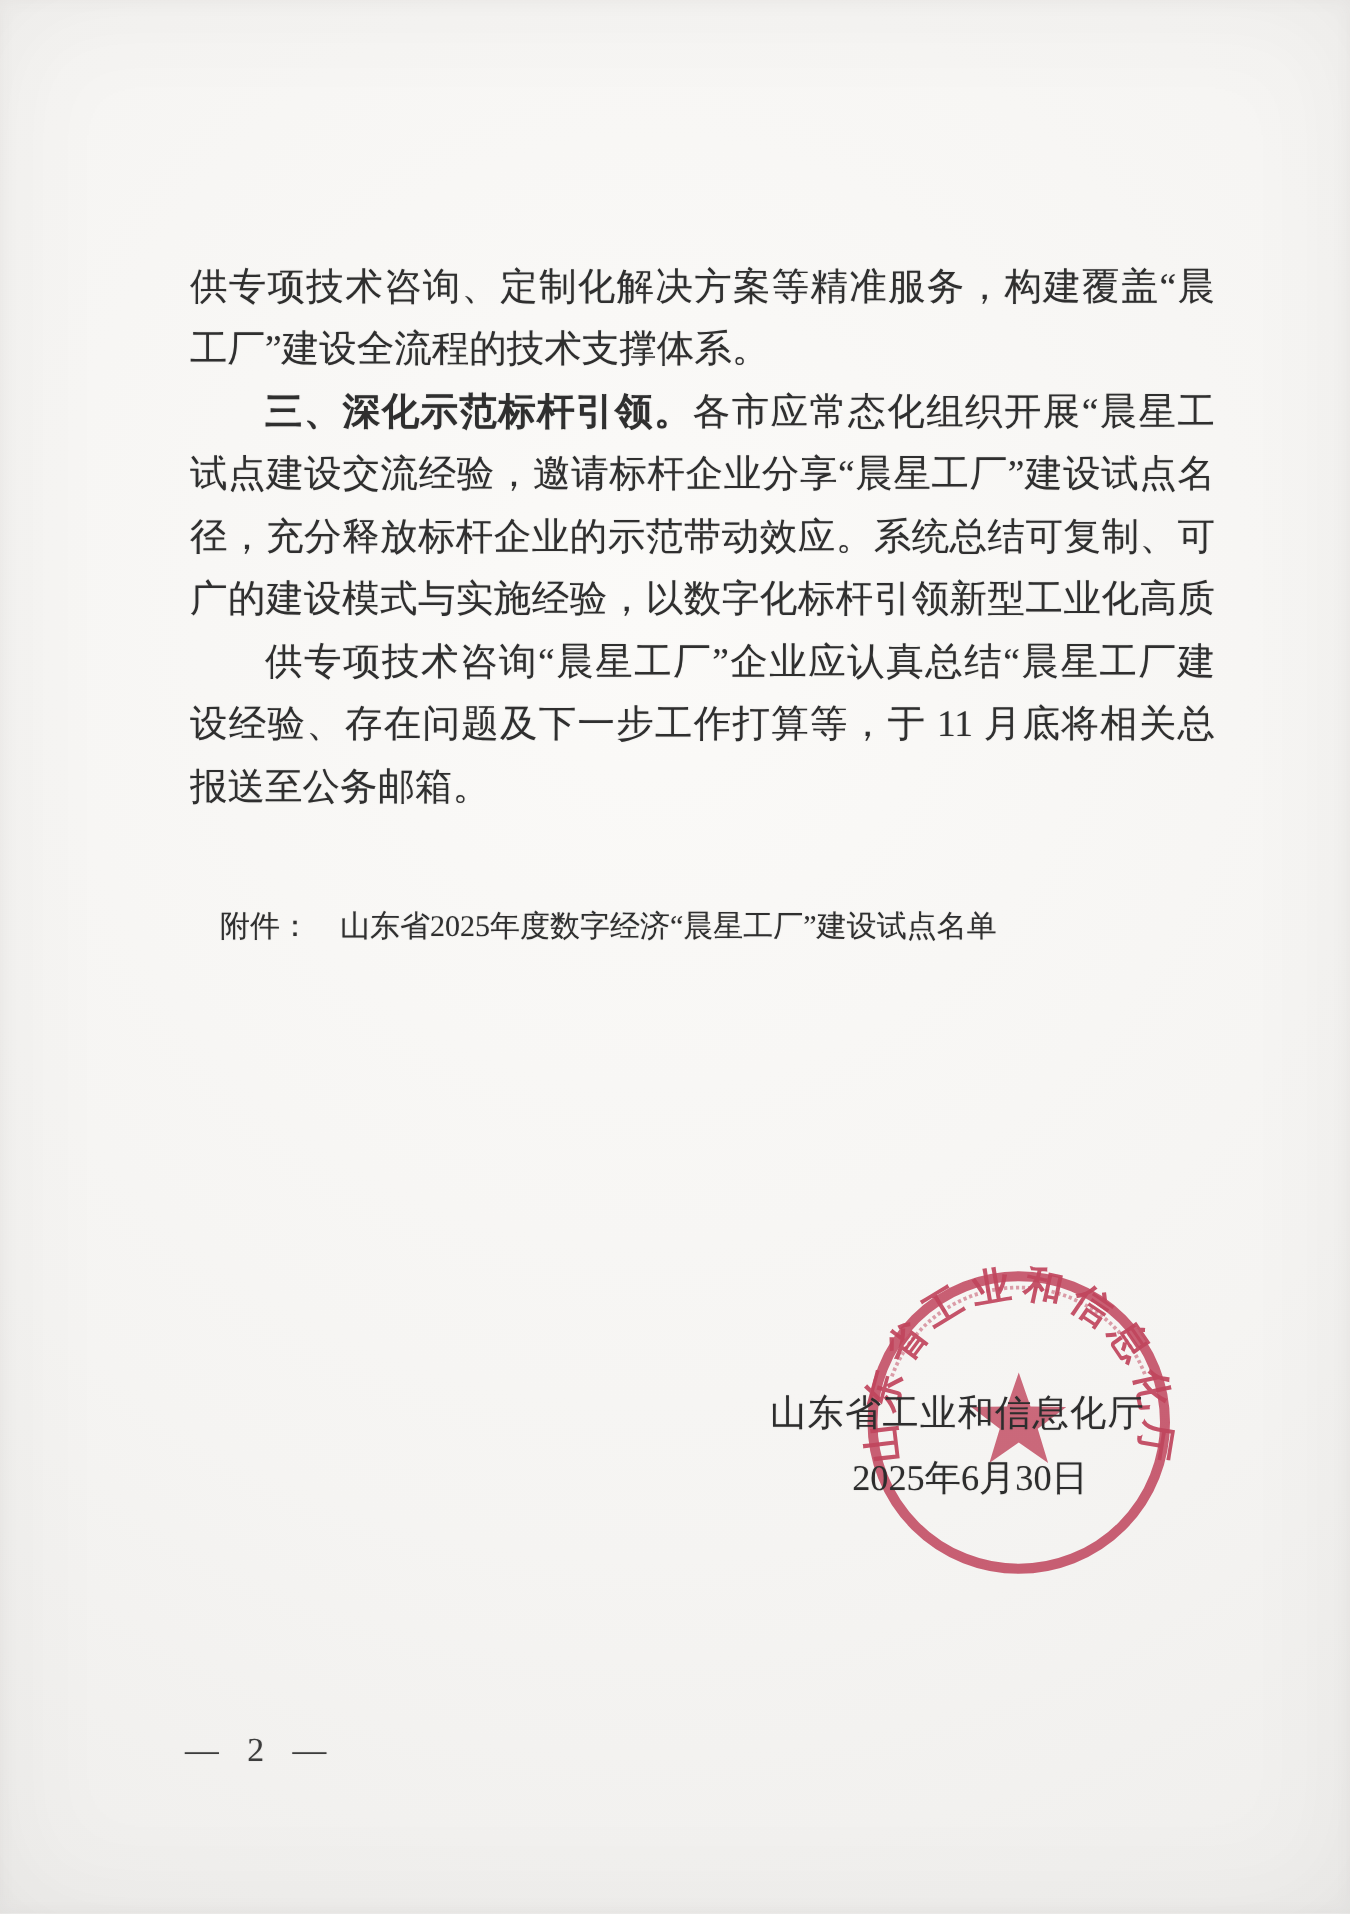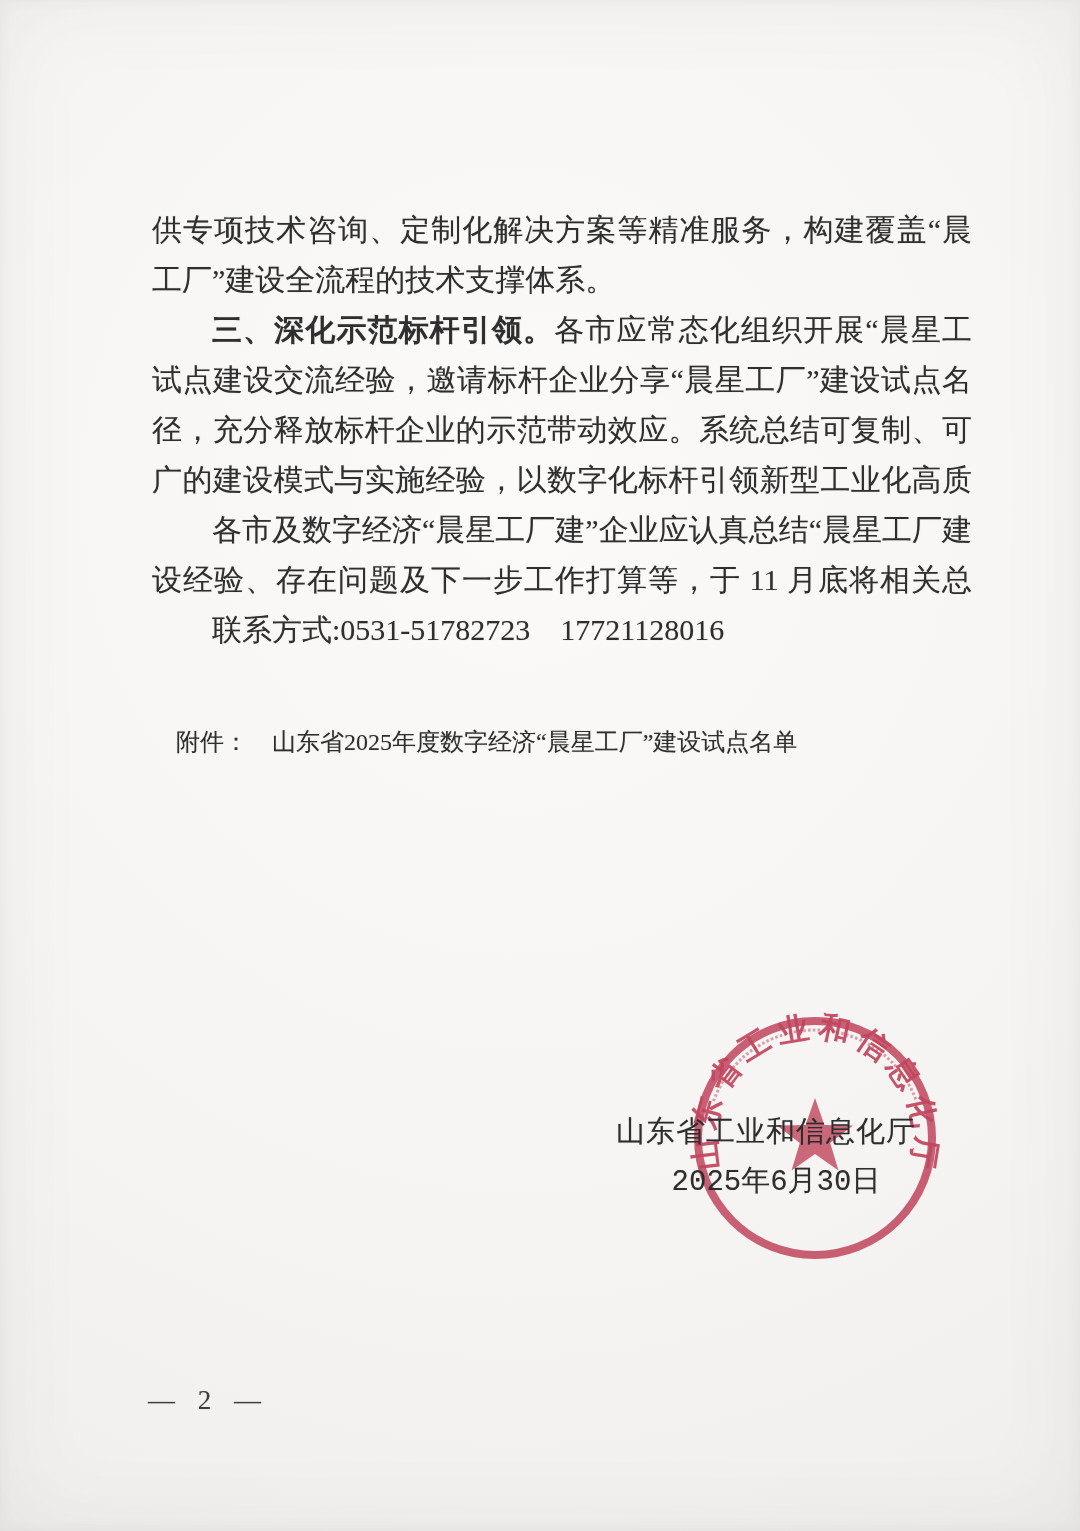--- a/index.html
+++ b/index.html
@@ -49,21 +49,20 @@
     z-index: 3;
   }
   .sig-date {
     position: absolute;
     left: 616px; top: 1162px; width: 320px;
     text-align: center;
     font-size: 29px; line-height: 42px;
     color: #2d2d2d;
     text-shadow: 0 0 1px rgba(47,47,47,0.28);
     z-index: 3;
-    font-family: Liberation Mono, monospace;
   }
   .seal {
     position: absolute;
     left: 685px; top: 1008px;
     width: 260px; height: 260px;
     z-index: 2;
     mix-blend-mode: multiply;
     filter: blur(0.4px);
   }
   .seal .arc-text {
@@ -86,24 +85,24 @@
 
   <main class="content">
     <p class="line fill">供专项技术咨询、定制化解决方案等精准服务，构建覆盖“晨星</p>
     <p class="line">工厂”建设全流程的技术支撑体系。</p>
 
     <p class="line fill ind2"><b class="hd">三、深化示范标杆引领。</b><span>各市应常态化组织开展“晨星工厂”</span></p>
     <p class="line fill">试点建设交流经验，邀请标杆企业分享“晨星工厂”建设试点名单</p>
     <p class="line fill">径，充分释放标杆企业的示范带动效应。系统总结可复制、可推</p>
     <p class="line fill">广的建设模式与实施经验，以数字化标杆引领新型工业化高质量</p>
 
-    <p class="line fill ind2">各市及数字经济“晨星工厂建”企业应认真总结“晨星工厂建</p>
+    <p class="line fill ind2">供专项技术咨询“晨星工厂”企业应认真总结“晨星工厂建</p>
     <p class="line fill">设经验、存在问题及下一步工作打算等，于 11 月底将相关总结</p>
+    <p class="line">报送至公务邮箱。</p>
 
-    <p class="line ind2">联系方式:0531-51782723　17721128016</p>
 
     <p class="line ind1 attach">附件：　山东省2025年度数字经济“晨星工厂”建设试点名单</p>
   </main>
 
   <svg class="seal" viewBox="0 0 260 260" aria-hidden="true">
     <circle cx="130" cy="130" r="117" fill="none" stroke-width="8" opacity="0.85" stroke="#c84862"></circle>
     <path d="M 28.5 93.1 A 108 108 0 0 1 231.5 93.1" fill="none" stroke-width="3" stroke-dasharray="2.6 2.2" opacity="0.5" stroke="#c84862"></path>
     <path id="sealArc" d="M 36 164.2 A 100 100 0 1 1 224 164.2" fill="none"></path>
     <text class="arc-text" font-size="31" letter-spacing="7" opacity="0.92" fill="#c84862">
       <textPath href="#sealArc" startOffset="4">山东省工业和信息化厅</textPath>

